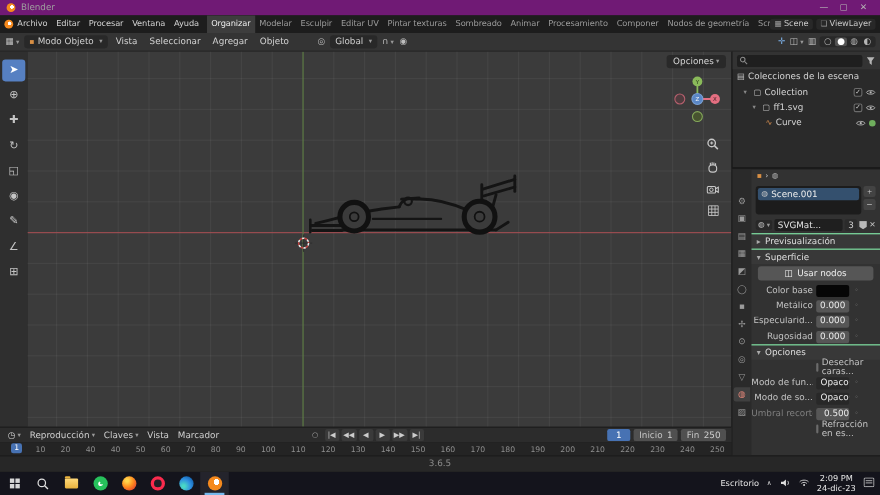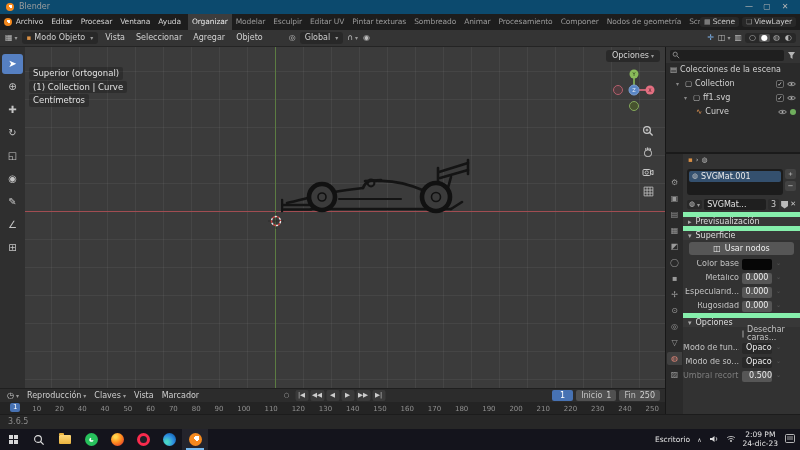--- a/index.html
+++ b/index.html
@@ -3,21 +3,21 @@
 <meta charset="utf-8">
 <style>
   * { box-sizing: border-box; margin: 0; padding: 0; }
   html,body { background:#000; }
   .root {
     position: relative; width: 800px; height: 450px; overflow: hidden;
     background: #1d1d1d; font-family: "DejaVu Sans", sans-serif;
     font-size: 9px; color: #cfcfcf; line-height: 1;
   }
   
-  .titlebar { position:absolute; top:0; left:0; right:0; height:14px; background:#0c4a6e;
+  .titlebar { position:absolute; top:0; left:0; right:0; height:14px; background:#701a75;
     display:flex; align-items:center; gap:5px; padding:0 6px; font-size:8px; color:#9e9e9e; }
   .blender-dot { width:8px; height:8px; border-radius:50%;
     background: radial-gradient(circle at 60% 40%, #fff 0 1.6px, #f5891d 1.7px 100%); }
   .win-controls { margin-left:auto; display:flex; }
   .win-btn { width:18px; text-align:center; font-size:8px; color:#b5b5b5; }
   
   .menubar { position:absolute; top:14px; left:0; right:0; height:16px; background:#1d1d1d;
     display:flex; align-items:center; padding:0 4px; font-size:7.5px; letter-spacing:-0.1px;
     white-space:nowrap; overflow:hidden; }
   .menu-item { padding:0 4px; color:#d2d2d2; }
@@ -100,21 +100,21 @@
     align-items:center; justify-content:center; font-size:7px; color:#ccc; }
   .sphere-ic { font-size:7px; color:#c8c8c8; }
   .datablock { height:15px; display:flex; align-items:center; gap:2px; padding:0 4px; }
   .db-browse { background:#282828; border-radius:2px; padding:1px 2px; display:flex; align-items:center; }
   .db-name { flex:1; background:#1f1f1f; border-radius:2px; padding:0 3px; height:11px; line-height:11px; color:#e2e2e2;
     overflow:hidden; white-space:nowrap; }
   .db-users { background:#2b2b2b; border-radius:2px; padding:0 3px; height:11px; line-height:11px; }
   .db-shield { width:7px; height:8px; background:#b9b9b9;
     clip-path: polygon(50% 100%, 0 70%, 0 0, 100% 0, 100% 70%); }
   .db-x { color:#c5c5c5; font-size:7px; }
-  .section { height:14px; background:#383838; border-top:5px solid #86efac; display:flex; align-items:center;
+  .section { height:14px; background:#383838; border-top:1px solid #86efac; display:flex; align-items:center;
     gap:4px; padding:0 5px; color:#dedede; }
   .arr-r::before { content:"▸"; font-size:7px; color:#aaa; }
   .arr-d::before { content:"▾"; font-size:7px; color:#aaa; }
   .btn-row { padding:2px 6px; }
   .wide-btn { background:#565656; border-radius:3px; height:13px; display:flex; align-items:center;
     justify-content:center; gap:4px; color:#eee; }
   .prop-row { height:14px; display:flex; align-items:center; gap:3px; padding-right:18px; }
   .prop-label { width:56px; flex-shrink:0; text-align:right; color:#c2c2c2; overflow:hidden; white-space:nowrap; }
   .prop-label.dim { color:#7e7e7e; }
   .prop-ctrl { flex:1; height:11px; border-radius:2px; background:#565656; display:flex; align-items:center;
@@ -141,21 +141,21 @@
     display:flex; gap:4px; }
   .range-field .lab { color:#c4c4c4; }
   
   .ruler { position:absolute; top:402px; left:0; width:665px; height:12px; background:#242424;
     display:flex; align-items:flex-end; justify-content:space-between; padding:0 6px 1px 14px;
     font-size:7px; color:#8f8f8f; }
   .cur-frame { position:absolute; left:10px; top:1px; background:#4772b3; color:#fff; font-size:7px;
     padding:0 3px; height:9px; line-height:9px; border-radius:2px; }
   
   .statusbar { position:absolute; top:414px; left:0; right:0; height:15px; background:#272727;
-    border-top:1px solid #1c1c1c; display:flex; align-items:center; justify-content:flex-start;
+    border-top:1px solid #1c1c1c; display:flex; align-items:center; justify-content:center;
     padding:0 8px; font-size:8px; color:#8c8c8c; }
   
   .taskbar { position:absolute; top:429px; left:0; right:0; height:21px; background:#14141c;
     display:flex; align-items:center; }
   .tb-icon { width:26px; height:21px; display:flex; align-items:center; justify-content:center; position:relative; }
   .tb-icon.active { background:rgba(255,255,255,0.07); }
   .tb-icon.active::after { content:""; position:absolute; bottom:0; left:4px; right:4px; height:2px; background:#76b9ed; }
   .win-logo { width:4px; height:4px; background:#d8d8d8; box-shadow:5px 0 #d8d8d8, 0 5px #d8d8d8, 5px 5px #d8d8d8;
     margin:-5px 5px 0 0; }
   .circle { width:13px; height:13px; border-radius:50%; display:flex; align-items:center; justify-content:center; }
@@ -292,25 +292,20 @@
       </g>
     </svg>
 
     <svg class="cursor3d" width="16" height="16" viewBox="0 0 16 16">
       <line x1="8" y1="0" x2="8" y2="16" stroke="#2a2a2a" stroke-width="0.8"></line>
       <line x1="0" y1="8" x2="16" y2="8" stroke="#2a2a2a" stroke-width="0.8"></line>
       <circle cx="8" cy="8" r="4.5" fill="none" stroke="#e8e8e8" stroke-width="1.4" stroke-dasharray="2.4 2.4"></circle>
       <circle cx="8" cy="8" r="4.5" fill="none" stroke="#c8413e" stroke-width="1.4" stroke-dasharray="2.4 2.4" stroke-dashoffset="2.4"></circle>
     </svg>
 
-    <div class="view-info">
-      <div>Superior (ortogonal)</div>
-      <div>(1) Collection | Curve</div>
-      <div>Centímetros</div>
-    </div>
 
     <div class="vp-btn caret">
       <span>Opciones</span>
     </div>
 
     <svg class="gizmo" width="46" height="46" viewBox="0 0 46 46">
       <line x1="23" y1="23" x2="23" y2="10" stroke="#8aba5a" stroke-width="1.6"></line>
       <line x1="23" y1="23" x2="36" y2="23" stroke="#e46f81" stroke-width="1.6"></line>
       <circle cx="23" cy="7" r="4.5" fill="#8aba5a"></circle>
       <text x="23" y="9.2" font-size="5" text-anchor="middle" fill="#233016">Y</text>
@@ -429,21 +424,21 @@
     <div class="prop-content">
       <div class="breadcrumb">
         <span class="bc-ic orange">▪</span>
         <span class="bc-ic">›</span>
         <span class="bc-ic">◍</span>
       </div>
       <div class="slot-wrap">
         <div class="slot-box">
           <div class="slot-row">
             <span class="sphere-ic">◍</span>
-            <span>SVGMat.001</span>
+            <span>Scene.001</span>
           </div>
         </div>
         <div class="slot-side">
           <span>＋</span>
           <span>−</span>
         </div>
       </div>
       <div class="datablock">
         <span class="db-browse caret">
           <span class="sphere-ic">◍</span>
@@ -516,20 +511,25 @@
           </span>
         <span class="dec"></span>
       </div>
       <div class="prop-row">
         <span class="prop-label dim">Umbral recorte</span>
         <span class="prop-ctrl">
             <span class="slider-fill"></span>
             <span>0.500</span>
           </span>
         <span class="dec"></span>
+      </div>
+      <div class="prop-row">
+        <span class="prop-label"></span>
+        <span class="cbx"></span>
+        <span class="cb-label">Refracción en es...</span>
       </div>
     </div>
   </div>
 
   <div class="timeline-header">
     <span class="tl-menu caret">◷</span>
     <span class="tl-menu caret">Reproducción</span>
     <span class="tl-menu caret">Claves</span>
     <span class="tl-menu">Vista</span>
     <span class="tl-menu">Marcador</span>

